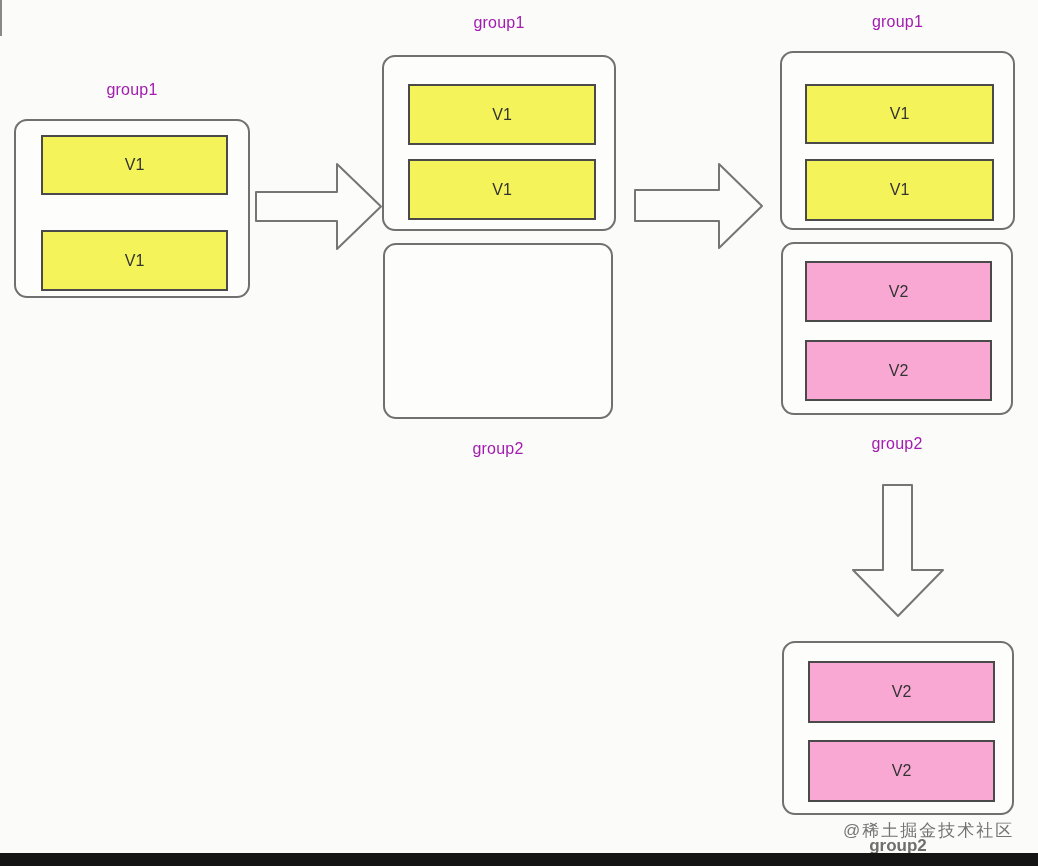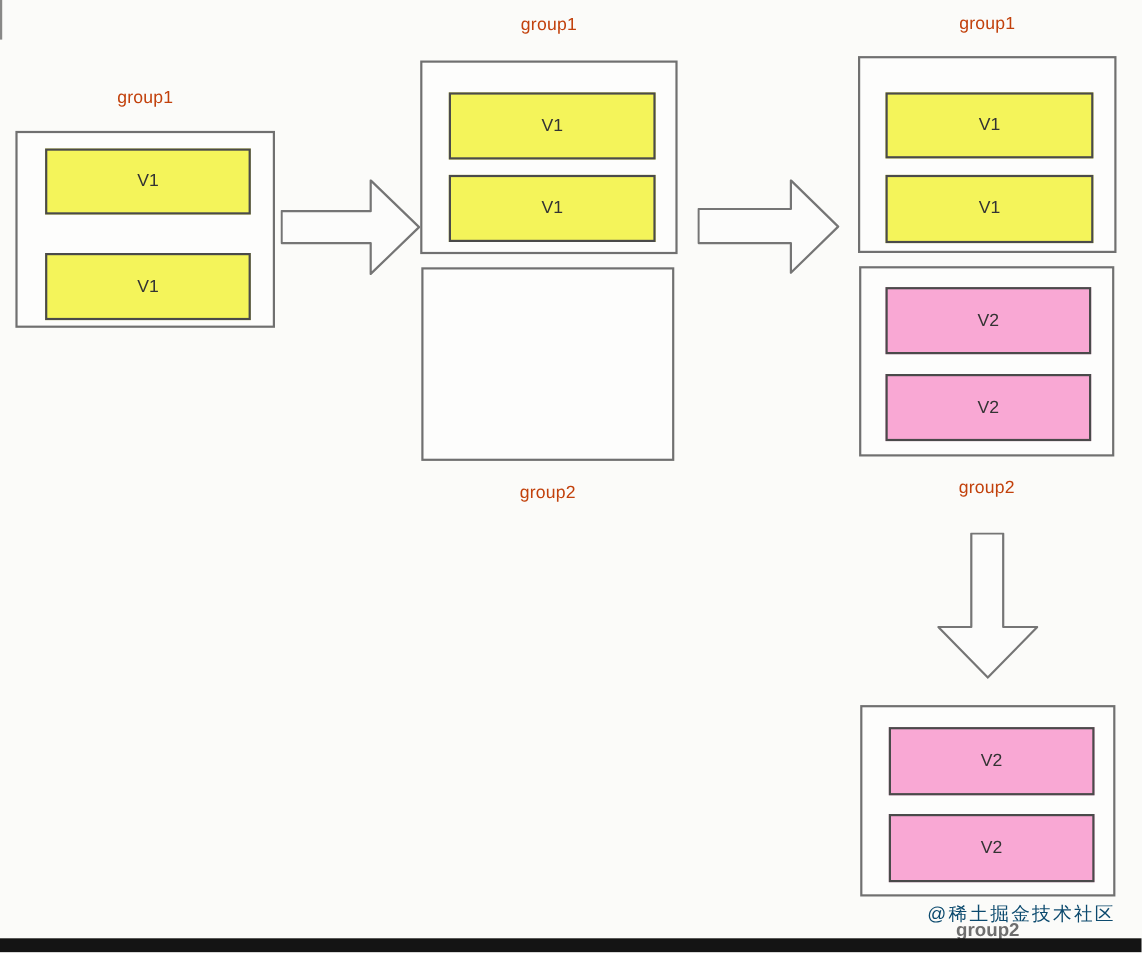--- a/index.html
+++ b/index.html
@@ -9,27 +9,27 @@
     position: relative;
     width: 1038px;
     height: 866px;
     background: #FBFBF9;
     overflow: hidden;
   }
   .label {
     position: absolute;
     text-align: center;
     font-size: 16px;
-    color: #c2410c;
+    color: #a21caf;
     letter-spacing: 0.2px;
   }
   .gbox {
     position: absolute;
     border: 2px solid #707070;
-    border-radius: 0;
+    border-radius: 13px;
     background: #FDFDFC;
   }
   .node {
     position: absolute;
     border: 2px solid #4A4A4A;
     display: flex;
     align-items: center;
     justify-content: center;
     font-size: 16px;
     color: #333333;
@@ -43,21 +43,21 @@
     stroke-width: 2;
     stroke-linejoin: round;
   }
   .watermark {
     position: absolute;
     left: 843px;
     top: 819px;
     width: 180px;
     font-size: 17px;
     letter-spacing: 2px;
-    color: #0c4a6e;
+    color: #737373;
     white-space: nowrap;
   }
   .bottom-label {
     position: absolute;
     left: 782px;
     top: 836px;
     width: 232px;
     text-align: center;
     font-size: 17px;
     font-weight: 600;

